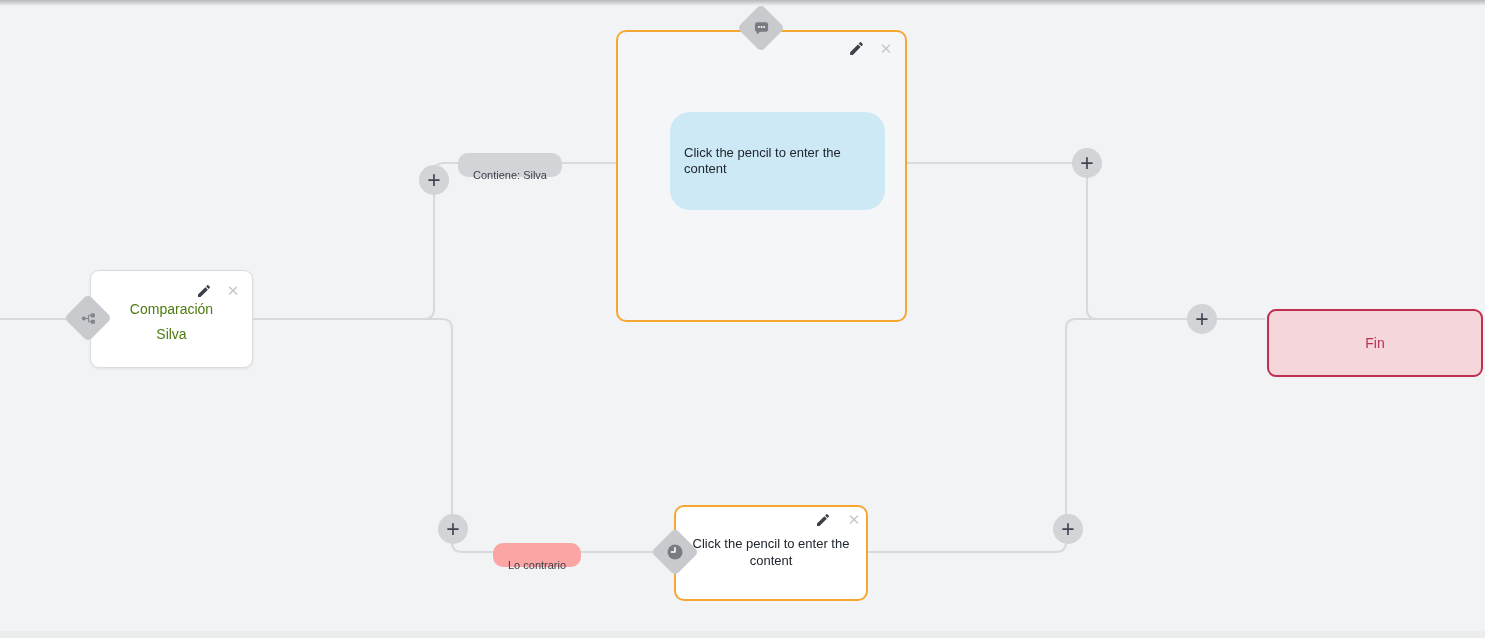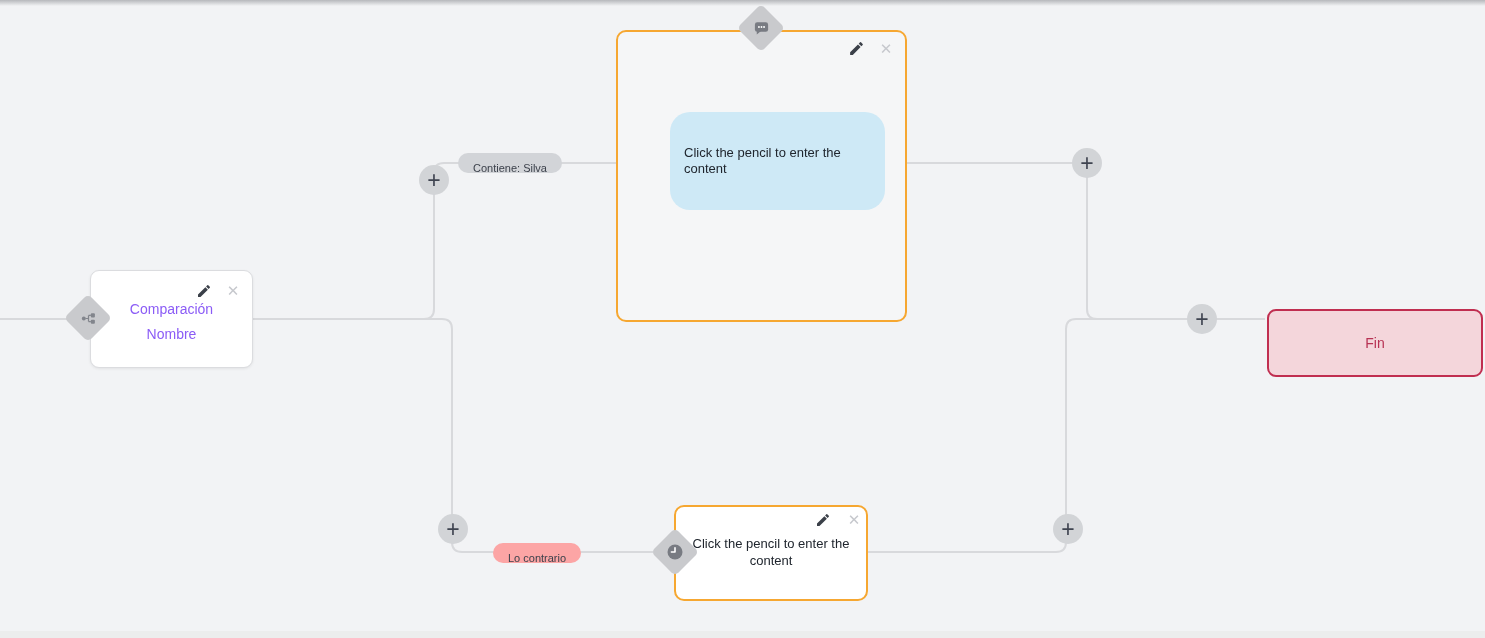--- a/index.html
+++ b/index.html
@@ -19,21 +19,21 @@
   }
   svg.edges { position:absolute; left:0; top:0; z-index:0; }
   .edge-path { fill:none; stroke:#d8d9dc; stroke-width:2; }
 
   .node { position:absolute; z-index:1; }
   .node-condition {
     left:90px; top:270px; width:163px; height:98px;
     background:#ffffff; border:1px solid #dbdcdf; border-radius:9px;
     box-shadow:0 1px 3px rgba(0,0,0,0.07);
   }
-  .cond-line { position:absolute; width:100%; text-align:center; font-size:14px; color:#8b5cf6; }
+  .cond-line { position:absolute; width:100%; text-align:center; font-size:14px; color:#4d7c0f; }
   .cond-line1 { top:30px; }
   .cond-line2 { top:55px; }
 
   .node-message {
     left:616px; top:30px; width:291px; height:292px;
     background:#f5f6f7; border:2px solid #f6a731; border-radius:10px;
   }
   .message-bubble {
     position:absolute; left:52px; top:80px; width:215px; height:98px;
     background:#cee9f6; border-radius:20px;
@@ -74,21 +74,21 @@
 
   .plus-btn {
     position:absolute; z-index:2; width:30px; height:30px;
     border-radius:50%; background:#d2d4d7; border:none; padding:0;
     color:#3f4450; font-size:23px; line-height:28px; text-align:center;
     font-family:"Liberation Sans", sans-serif; cursor:pointer;
   }
 
   .edge-pill {
     position:absolute; z-index:2; height:20px; line-height:20px;
-    border-radius:10px; padding:5px 15px;
+    border-radius:10px; padding:12px 15px;
     font-size:11px; color:#3c414b; text-align:center; white-space:nowrap;
   }
   .pill-gray { background:#d2d4d8; left:458px; top:153px; }
   .pill-white { background:#fca5a5; left:493px; top:543px; }
 
   .diamond {
     position:absolute; z-index:3; width:34px; height:34px;
     background:#c9cacd; border-radius:5px; transform:rotate(45deg);
   }
   .diamond-inner {
@@ -113,21 +113,21 @@
   </svg>
 
   <div class="node node-condition">
     <button class="icon-btn" style="left:102px; top:9px;">
       <svg width="16" height="16" viewBox="0 0 24 24" fill="#3b4049">
           <path d="M3 17.25V21h3.75L17.81 9.94l-3.75-3.75L3 17.25zm17.71-10.21c.39-.39.39-1.02 0-1.41l-2.34-2.34a.9959.9959 0 0 0-1.41 0l-1.83 1.83 3.75 3.75 1.83-1.83z"></path>
         </svg>
     </button>
     <button class="icon-btn close-btn" style="left:131px; top:9px;">✕</button>
     <div class="cond-line cond-line1">Comparación</div>
-    <div class="cond-line cond-line2">Nombre</div>
+    <div class="cond-line cond-line2">Silva</div>
   </div>
 
   <div class="node node-message">
     <button class="icon-btn" style="left:227px; top:5px;">
       <svg width="17" height="17" viewBox="0 0 24 24" fill="#3b4049">
           <path d="M3 17.25V21h3.75L17.81 9.94l-3.75-3.75L3 17.25zm17.71-10.21c.39-.39.39-1.02 0-1.41l-2.34-2.34a.9959.9959 0 0 0-1.41 0l-1.83 1.83 3.75 3.75 1.83-1.83z"></path>
         </svg>
     </button>
     <button class="icon-btn close-btn" style="left:257px; top:6px;">✕</button>
     <div class="message-bubble">

